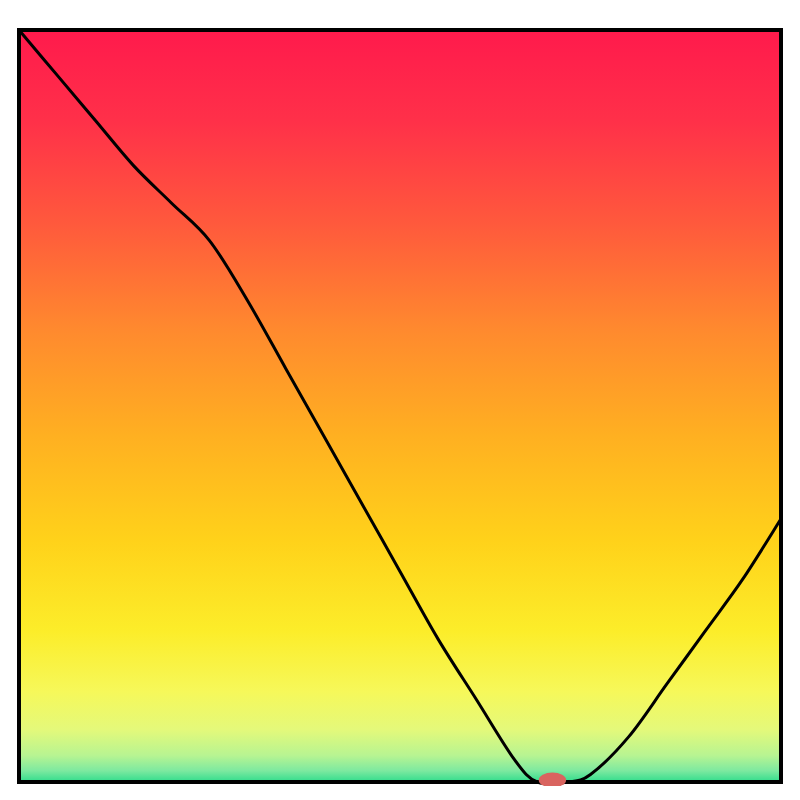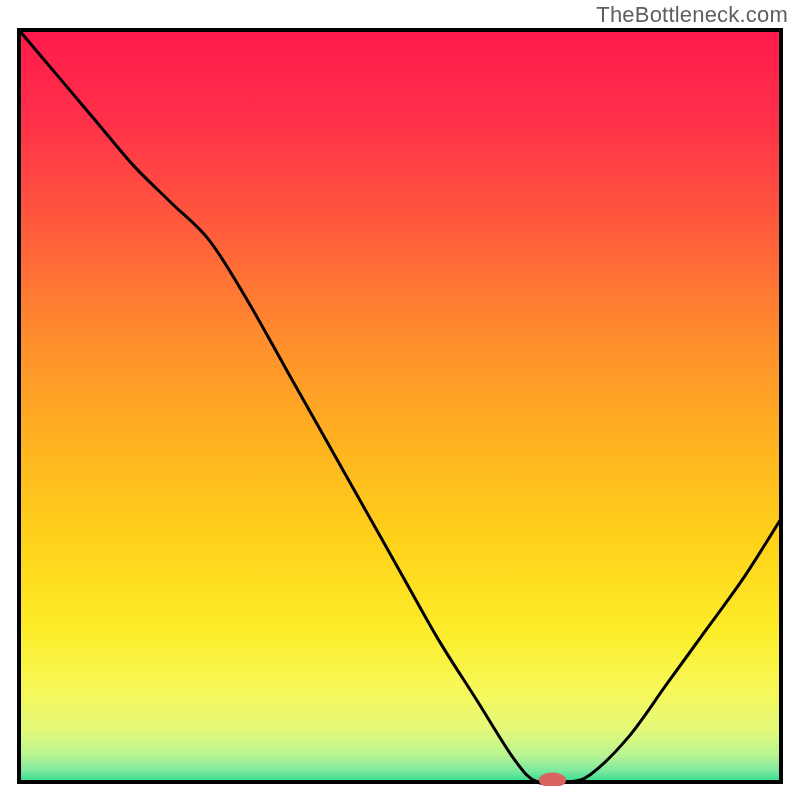--- a/index.html
+++ b/index.html
@@ -32,21 +32,20 @@
     top: 26px;
     width: 770px;
     height: 760px;
   }
   svg { display: block; }
 </style>
 </head>
 <body>
 <div class="wrap">
 
-  <div class="watermark">TheBottleneck.com</div>
 
   <div class="plot">
     <svg id="chartSvg" width="770" height="760" viewBox="0 0 770 760">
       <defs>
         <linearGradient id="bgGrad" x1="0" y1="0" x2="0" y2="1">
             <stop offset="0.00%" stop-color="#ff1a4c"></stop>
             <stop offset="12.00%" stop-color="#ff3049"></stop>
             <stop offset="26.00%" stop-color="#ff5a3c"></stop>
             <stop offset="40.00%" stop-color="#ff8a2e"></stop>
             <stop offset="54.00%" stop-color="#ffb021"></stop>

